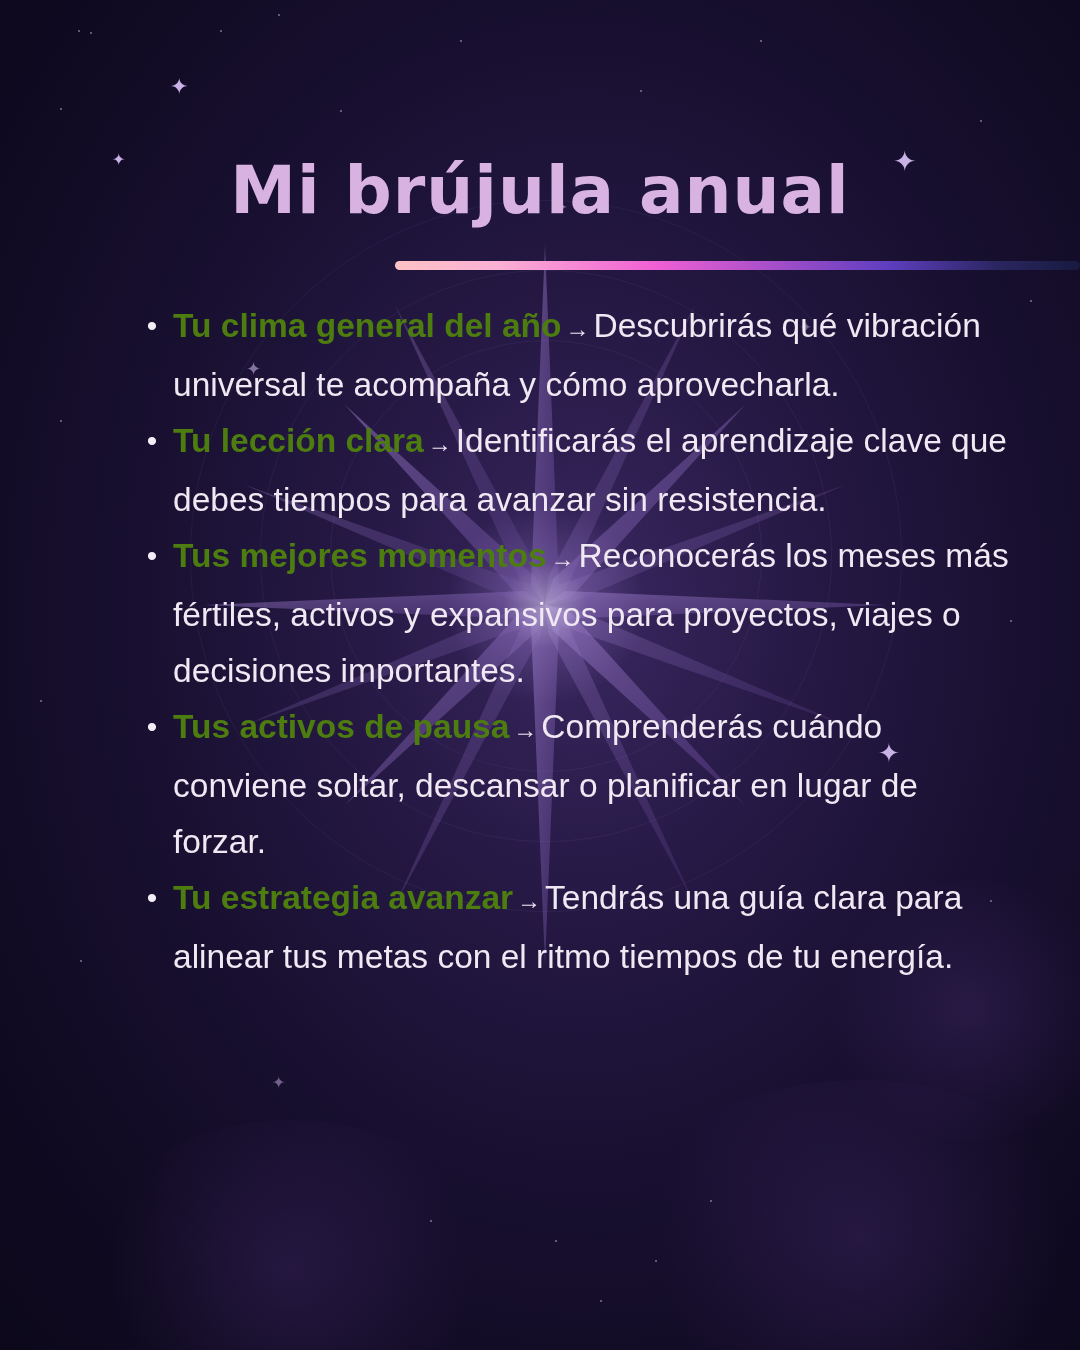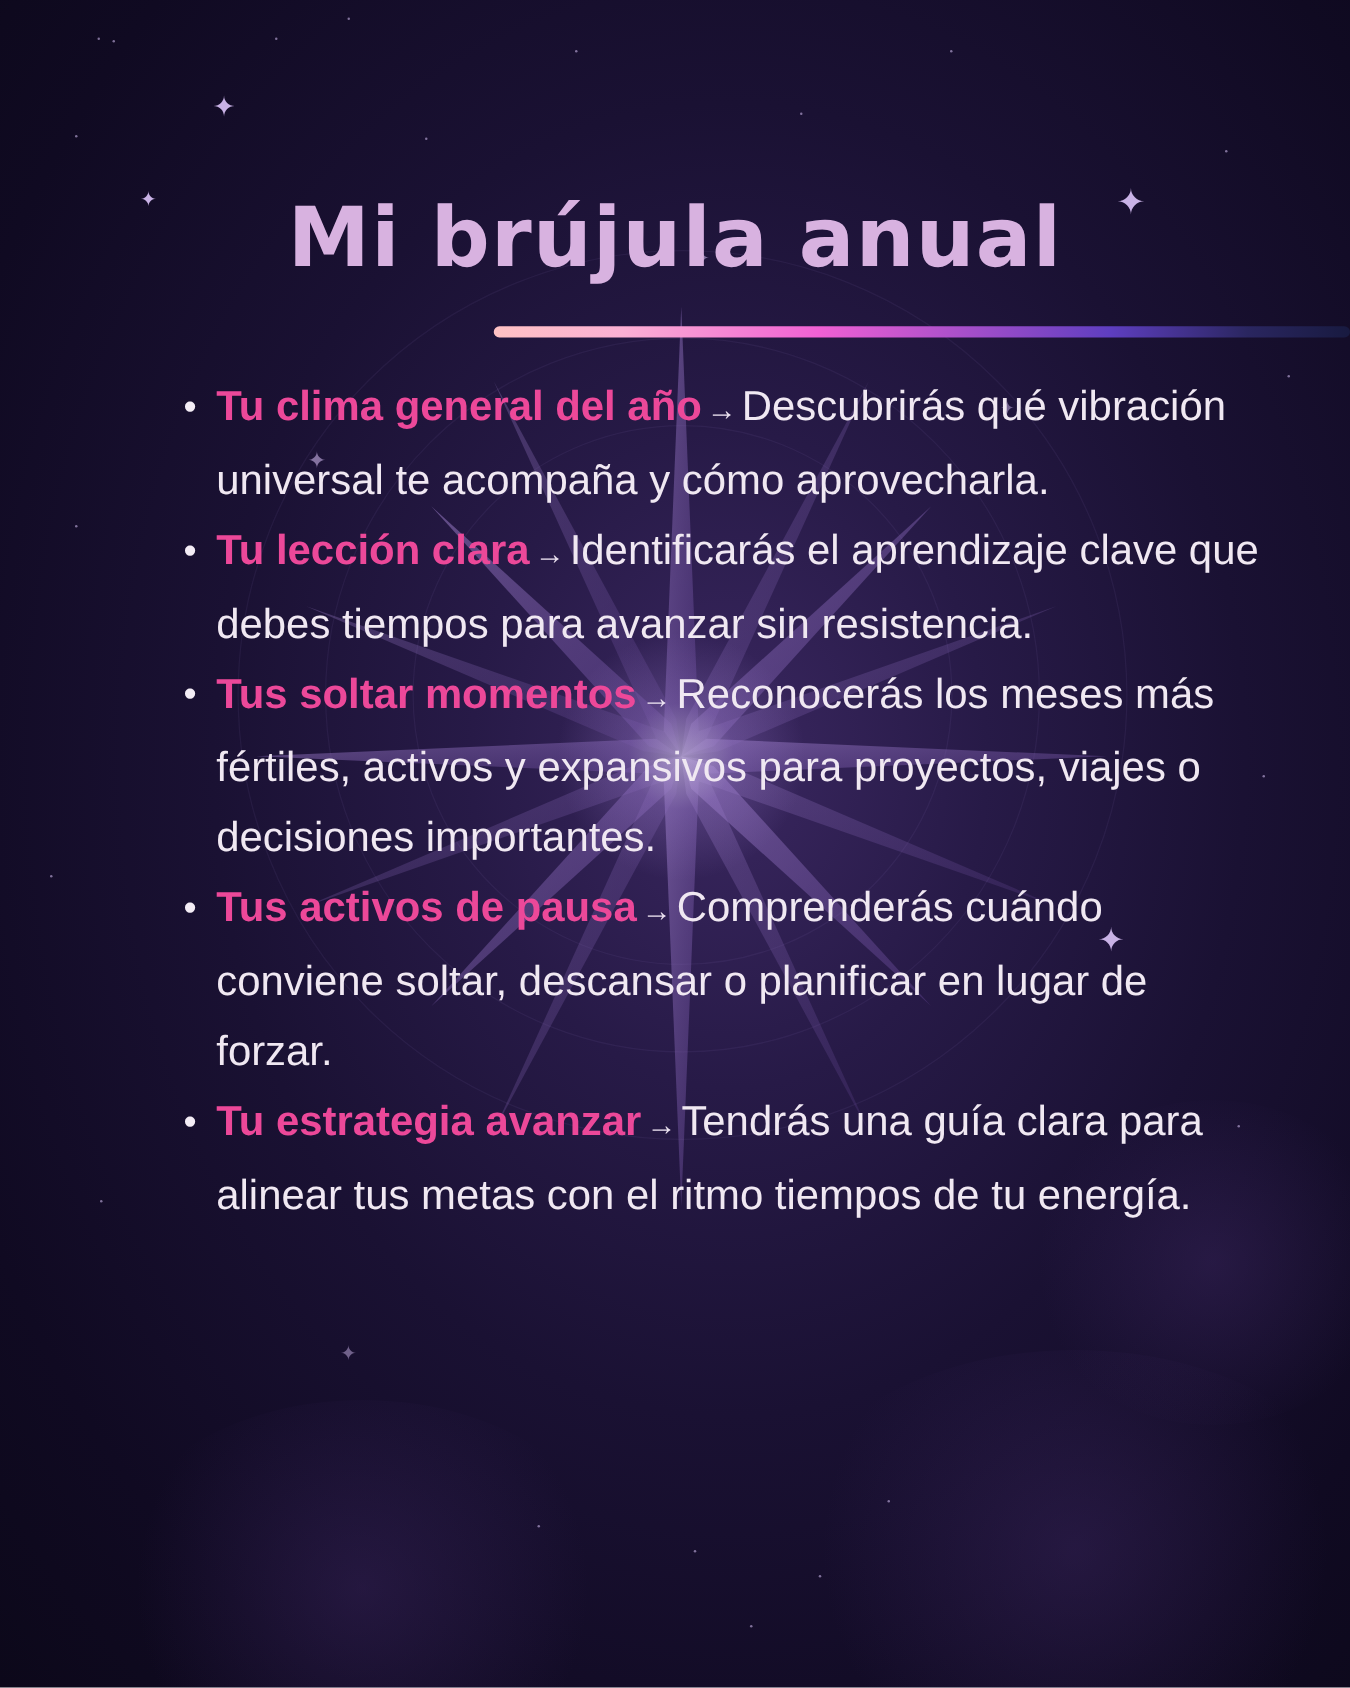--- a/index.html
+++ b/index.html
@@ -40,21 +40,21 @@
   }
   .item {
     position: relative; padding-left: 33px;
     font-family: "Liberation Sans", sans-serif; font-size: 33.5px; line-height: 56px;
     color: #f0e8f2;
   }
   .bullet {
     position: absolute; left: 0; top: 0; width: 24px; text-align: center;
     font-size: 30px; color: #f4edf6;
   }
-  .term { font-weight: bold; color: #ec4899; }
+  .term { font-weight: bold; color: #4d7c0f; }
   .arrow { font-size: 24px; margin: 0 4px; color: #ece2f0; }
   .desc { font-weight: normal; margin-top: 12px; }
 </style>
 </head>
 <body>
 
 <div class="bg-layer">
   <div class="ring" style="left:190px;top:200px;width:710px;height:710px;"></div>
   <div class="ring" style="left:260px;top:270px;width:570px;height:570px;"></div>
   <div class="ring" style="left:330px;top:340px;width:430px;height:430px;"></div>
@@ -133,21 +133,21 @@
   <li class="item">
     <span class="bullet">•</span>
     <span class="term">Tu clima general del año</span><span class="arrow">→</span><span class="desc">Descubrirás qué vibración universal te acompaña y cómo aprovecharla.</span>
   </li>
   <li class="item">
     <span class="bullet">•</span>
     <span class="term">Tu lección clara</span><span class="arrow">→</span><span class="desc">Identificarás el aprendizaje clave que debes tiempos para avanzar sin resistencia.</span>
   </li>
   <li class="item">
     <span class="bullet">•</span>
-    <span class="term">Tus soltar momentos</span><span class="arrow">→</span><span class="desc">Reconocerás los meses más fértiles, activos y expansivos para proyectos, viajes o decisiones importantes.</span>
+    <span class="term">Tus mejores momentos</span><span class="arrow">→</span><span class="desc">Reconocerás los meses más fértiles, activos y expansivos para proyectos, viajes o decisiones importantes.</span>
   </li>
   <li class="item">
     <span class="bullet">•</span>
     <span class="term">Tus activos de pausa</span><span class="arrow">→</span><span class="desc">Comprenderás cuándo conviene soltar, descansar o planificar en lugar de forzar.</span>
   </li>
   <li class="item">
     <span class="bullet">•</span>
     <span class="term">Tu estrategia avanzar</span><span class="arrow">→</span><span class="desc">Tendrás una guía clara para alinear tus metas con el ritmo tiempos de tu energía.</span>
   </li>
 </ul>

